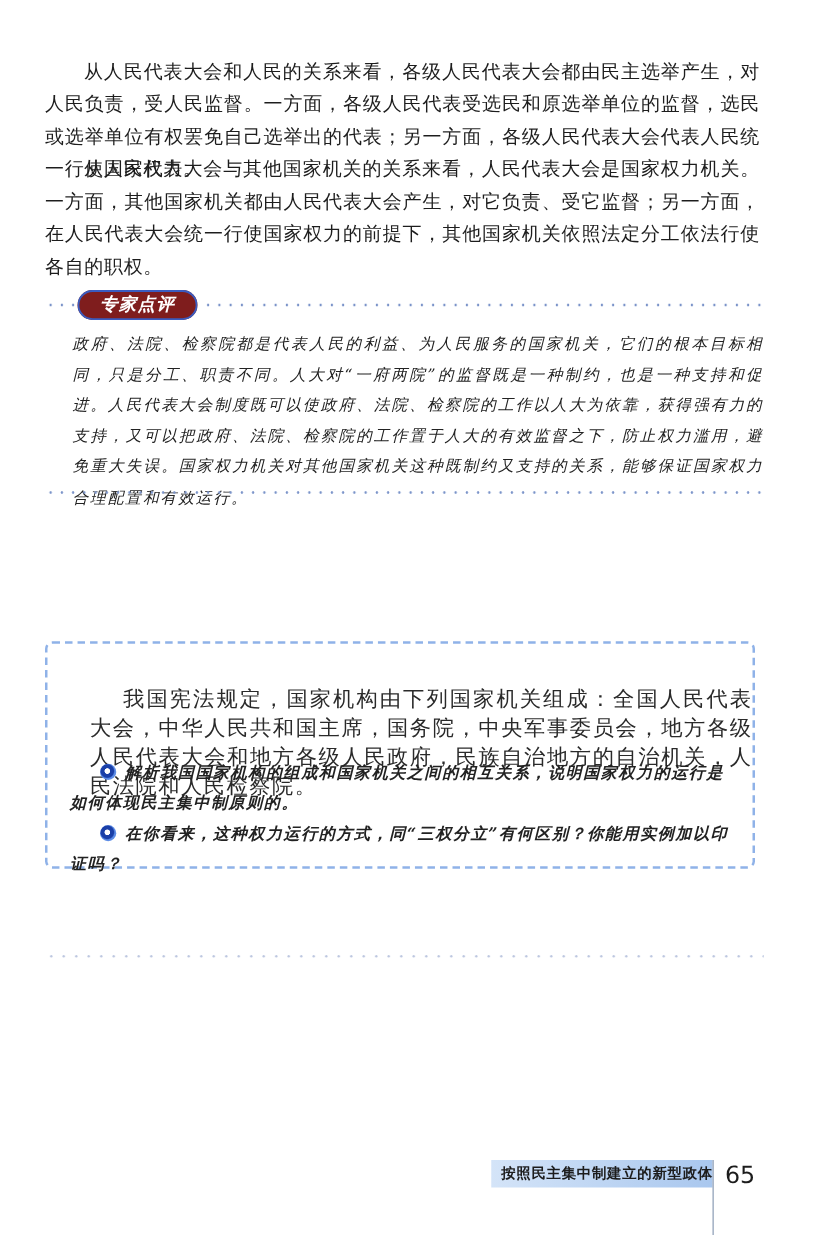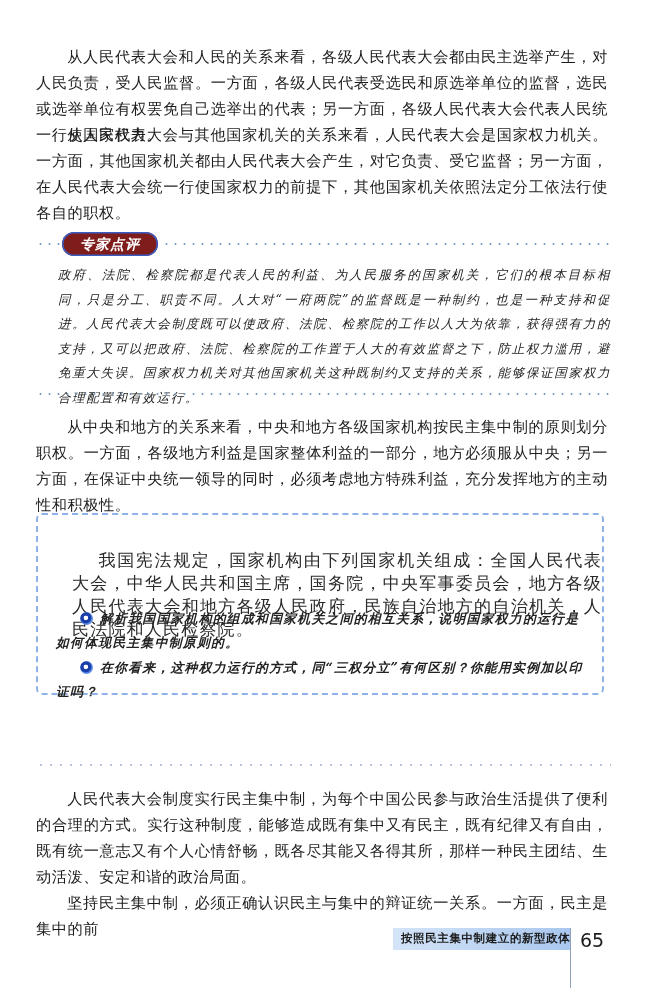--- a/index.html
+++ b/index.html
@@ -46,32 +46,29 @@
   <p class="para" style="top:122px;"><span class="indent"></span><span>从人民代表大会与其他国家机关的关系来看，人民代表大会是国家权力机关。一方面，其他国家机关都由人民代表大会产生，对它负责、受它监督；另一方面，在人民代表大会统一行使国家权力的前提下，其他国家机关依照法定分工依法行使各自的职权。</span></p>
 
   <div class="dots" style="top:243px; left:36px; width:26px;"></div>
   <div class="expert-badge">专家点评</div>
   <div class="dots" style="top:243px; left:162px; width:450px;"></div>
 
   <p class="expert-text">政府、法院、检察院都是代表人民的利益、为人民服务的国家机关，它们的根本目标相同，只是分工、职责不同。人大对“一府两院”的监督既是一种制约，也是一种支持和促进。人民代表大会制度既可以使政府、法院、检察院的工作以人大为依靠，获得强有力的支持，又可以把政府、法院、检察院的工作置于人大的有效监督之下，防止权力滥用，避免重大失误。国家权力机关对其他国家机关这种既制约又支持的关系，能够保证国家权力合理配置和有效运行。</p>
 
   <div class="dots" style="top:393px;"></div>
 
-  <p class="para" style="top:414px;"><span class="indent"></span><span>从中央和地方的关系来看，中央和地方各级国家机构按民主集中制的原则划分职权。一方面，各级地方利益是国家整体利益的一部分，地方必须服从中央；另一方面，在保证中央统一领导的同时，必须考虑地方特殊利益，充分发挥地方的主动性和积极性。</span></p>
 
   <div class="activity-box"></div>
   <p class="act-text" style="top:533px;"><span style="display:inline-block;width:26px;"></span><span>我国宪法规定，国家机构由下列国家机关组成：全国人民代表大会，中华人民共和国主席，国务院，中央军事委员会，地方各级人民代表大会和地方各级人民政府，民族自治地方的自治机关，人民法院和人民检察院。</span></p>
 
   <p class="q-text" style="top:656px;"><span class="bullet"></span><span>在你看来，这种权力运行的方式，同“三权分立”有何区别？你能用实例加以印证吗？</span></p>
 
   <p class="q-text" style="top:607px;"><span class="bullet"></span><span>解析我国国家机构的组成和国家机关之间的相互关系，说明国家权力的运行是如何体现民主集中制原则的。</span></p>
 
   <div class="dots light" style="top:764px;"></div>
 
-  <p class="para" style="top:786px;"><span class="indent"></span><span>人民代表大会制度实行民主集中制，为每个中国公民参与政治生活提供了便利的合理的方式。实行这种制度，能够造成既有集中又有民主，既有纪律又有自由，既有统一意志又有个人心情舒畅，既各尽其能又各得其所，那样一种民主团结、生动活泼、安定和谐的政治局面。</span></p>
 
-  <p class="para" style="top:890px;"><span class="indent"></span><span>坚持民主集中制，必须正确认识民主与集中的辩证统一关系。一方面，民主是集中的前</span></p>
 
   <div class="footer-band"></div>
   <span class="footer-label">按照民主集中制建立的新型政体</span>
   <div class="footer-rule"></div>
   <span class="page-number">65</span>
 </div>
 
 </body></html>

